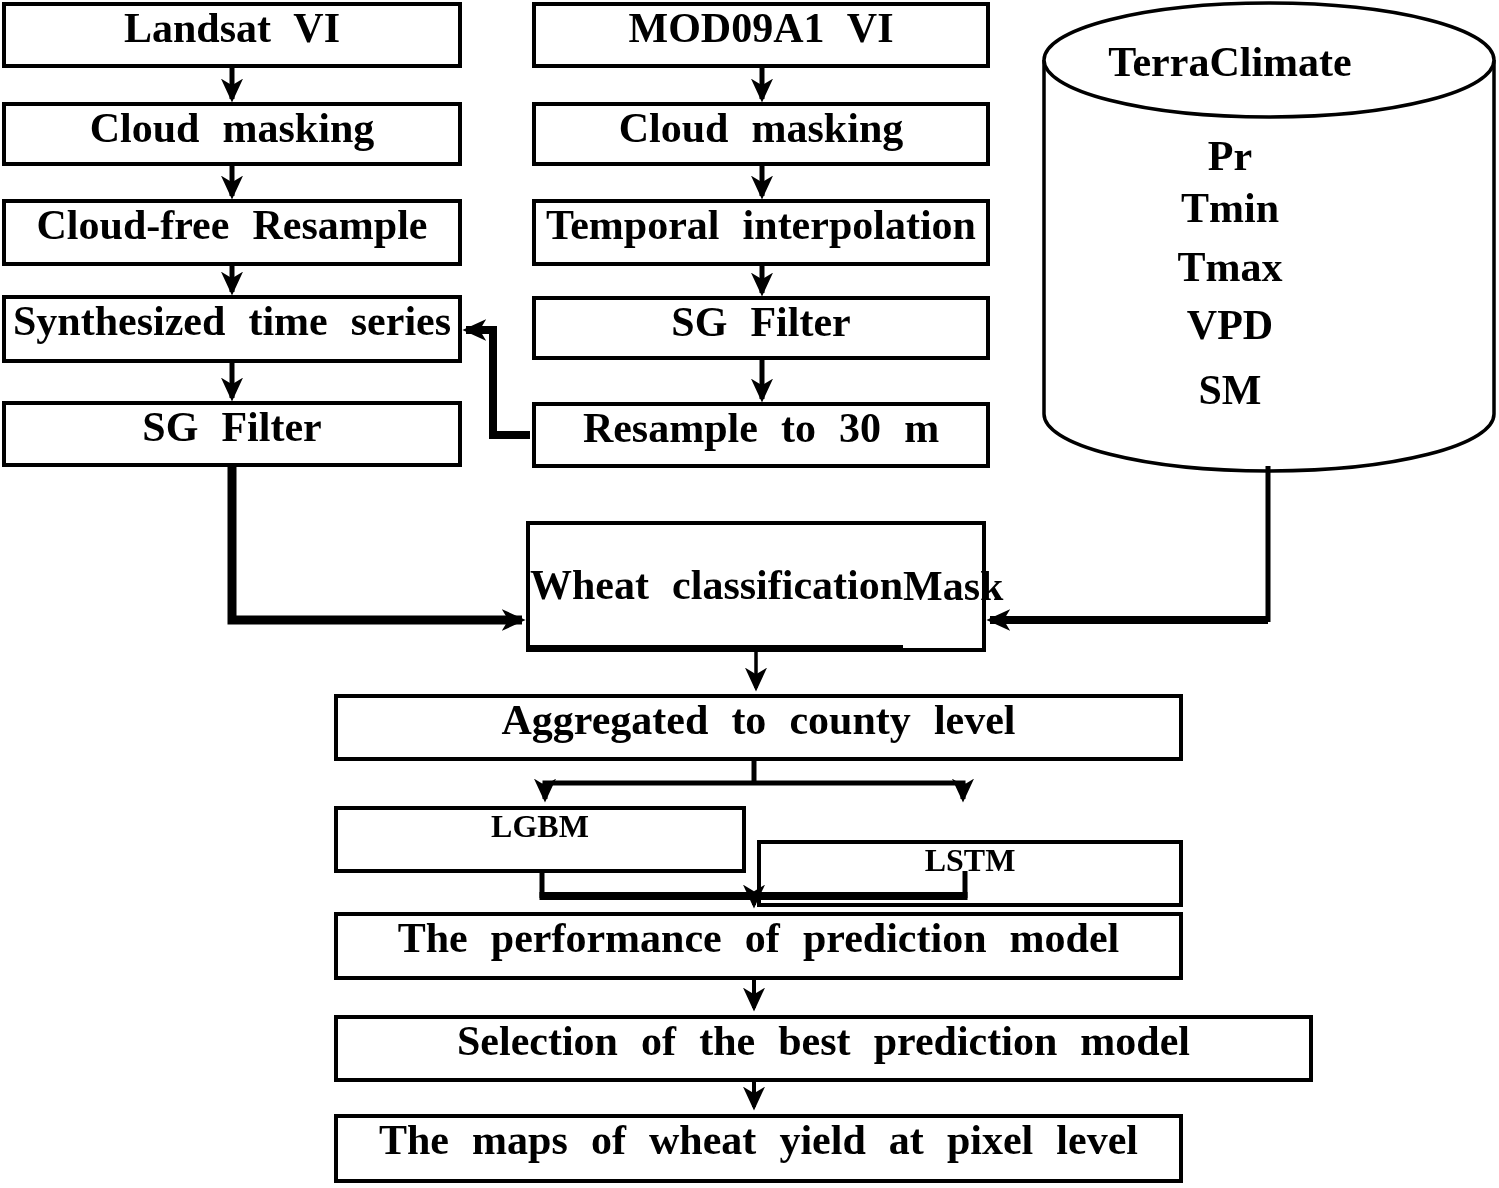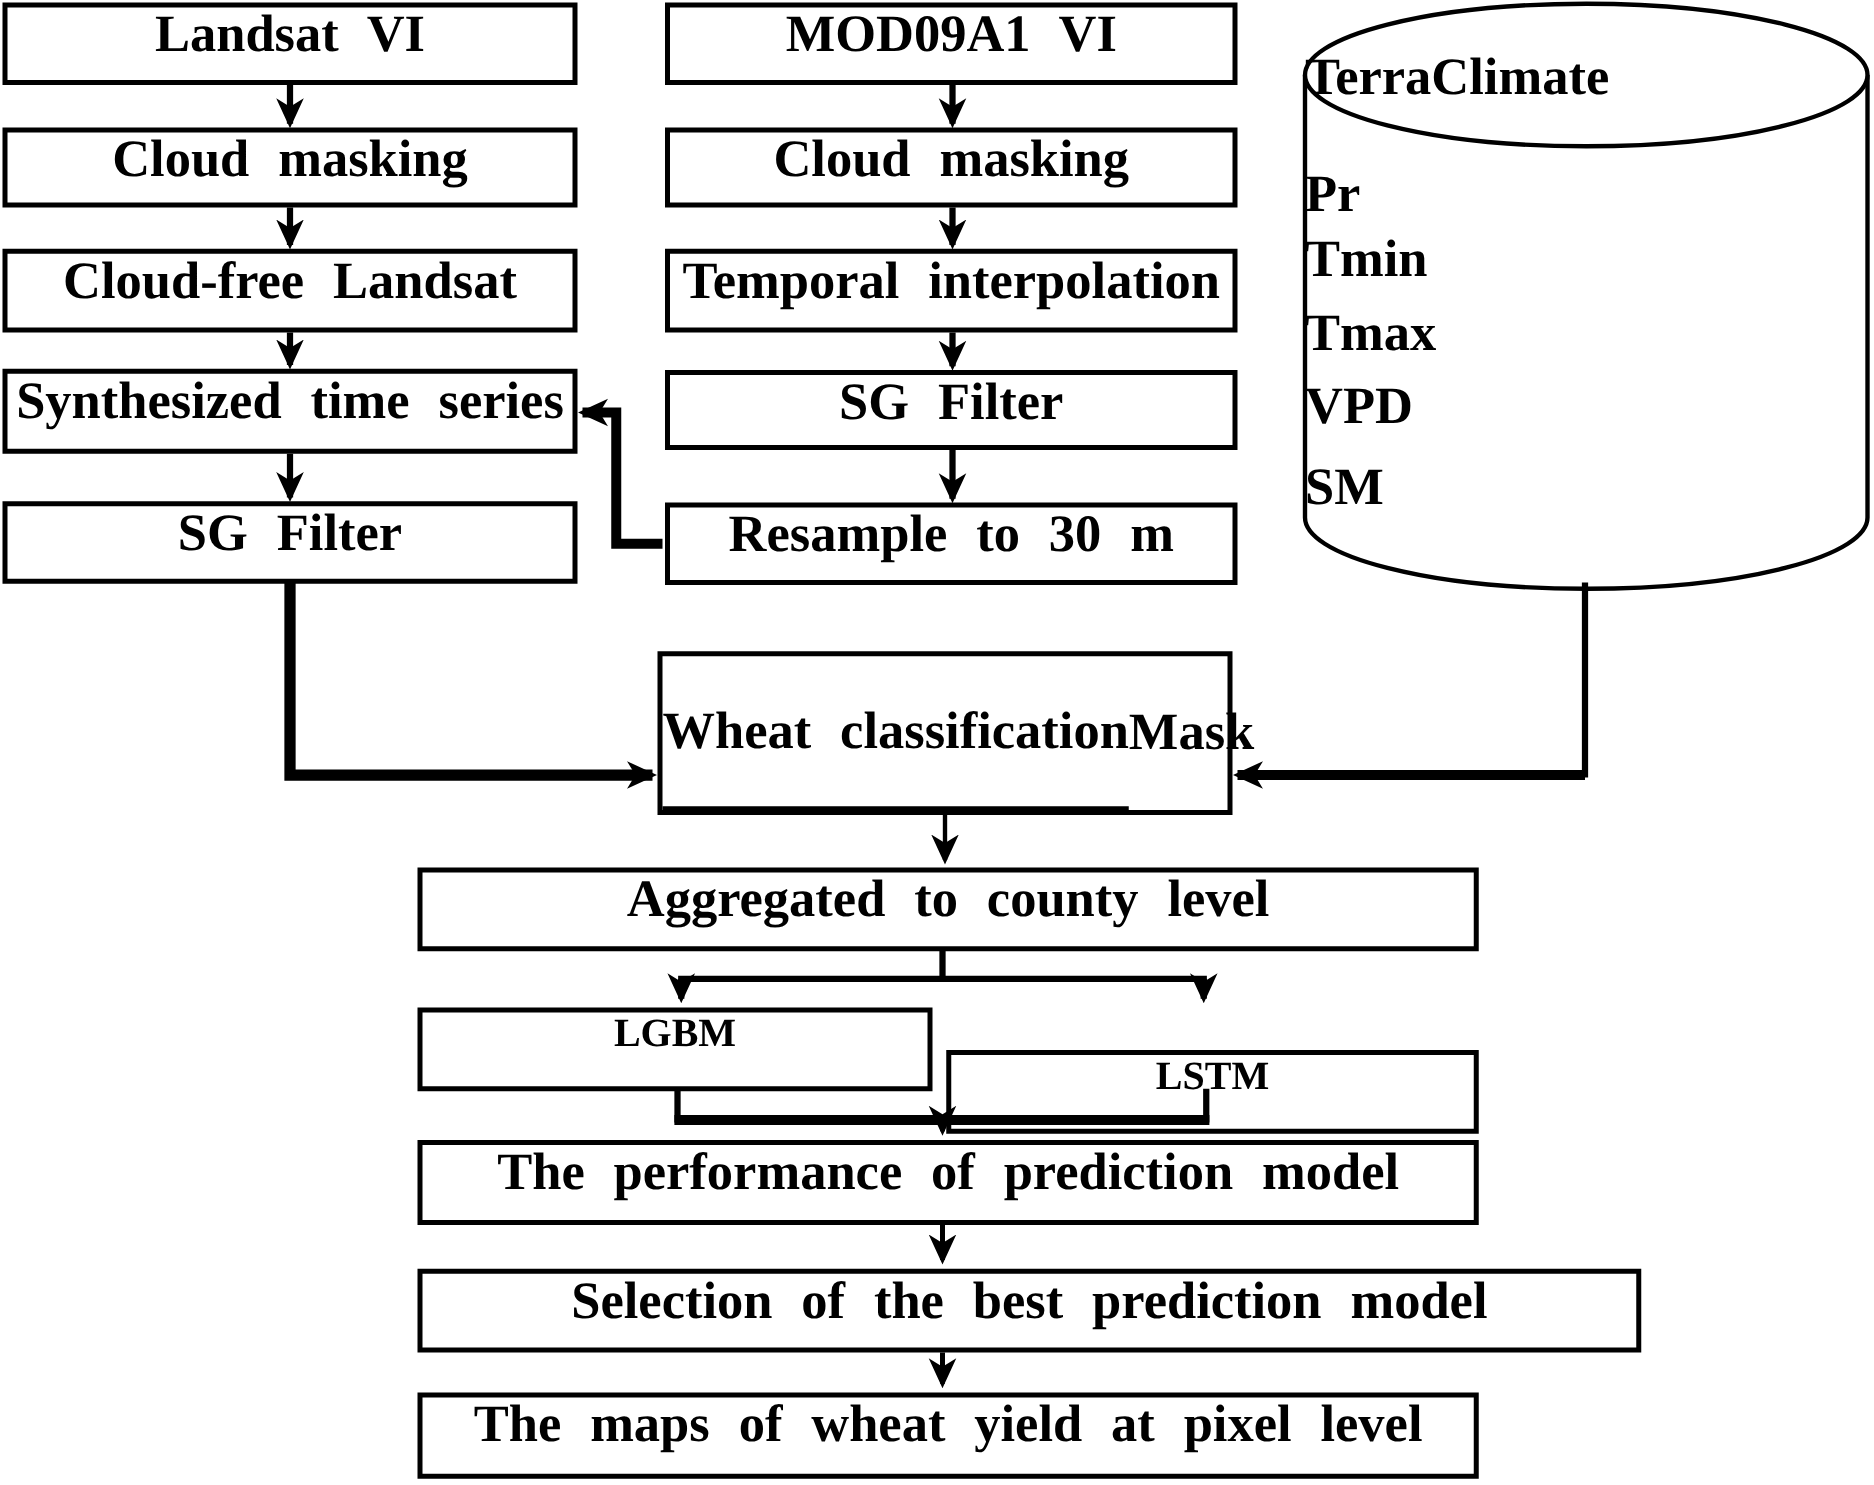--- a/index.html
+++ b/index.html
@@ -43,42 +43,42 @@
   .stack .row.divided{border-bottom:3px solid #000;}
   .cyl-svg,.wires{
     position:absolute;left:0;top:0;width:1499px;height:1188px;
     pointer-events:none;
   }
   .cyl-svg{z-index:0;}
   .wires{z-index:2;}
   .cyl-label{
     position:absolute;
     left:1044px;width:372px;height:50px;
-    display:flex;align-items:center;
+    display:flex;align-items:center;justify-content:center;
     z-index:1;
   }
 </style>
 </head>
 <body>
 
 <div class="canvas">
 
   <svg class="cyl-svg" viewBox="0 0 1499 1188">
     <path d="M1044,60 L1044,414 A225,57 0 0 0 1494,414 L1494,60" fill="#ffffff" stroke="#000000" stroke-width="3.5"></path>
     <ellipse cx="1269" cy="60" rx="225" ry="57" fill="#ffffff" stroke="#000000" stroke-width="3.5"></ellipse>
   </svg>
 
   <div class="node" style="left:2px;top:2px;width:460px;height:66px">
     <span class="lbl">Landsat VI</span>
   </div>
   <div class="node" style="left:2px;top:102px;width:460px;height:64px">
     <span class="lbl">Cloud masking</span>
   </div>
   <div class="node" style="left:2px;top:199px;width:460px;height:67px">
-    <span class="lbl">Cloud-free Landsat</span>
+    <span class="lbl">Cloud-free Resample</span>
   </div>
   <div class="node" style="left:2px;top:295px;width:460px;height:68px">
     <span class="lbl">Synthesized time series</span>
   </div>
   <div class="node" style="left:2px;top:401px;width:460px;height:66px">
     <span class="lbl">SG Filter</span>
   </div>
 
   <div class="node" style="left:532px;top:2px;width:458px;height:66px">
     <span class="lbl">MOD09A1 VI</span>

